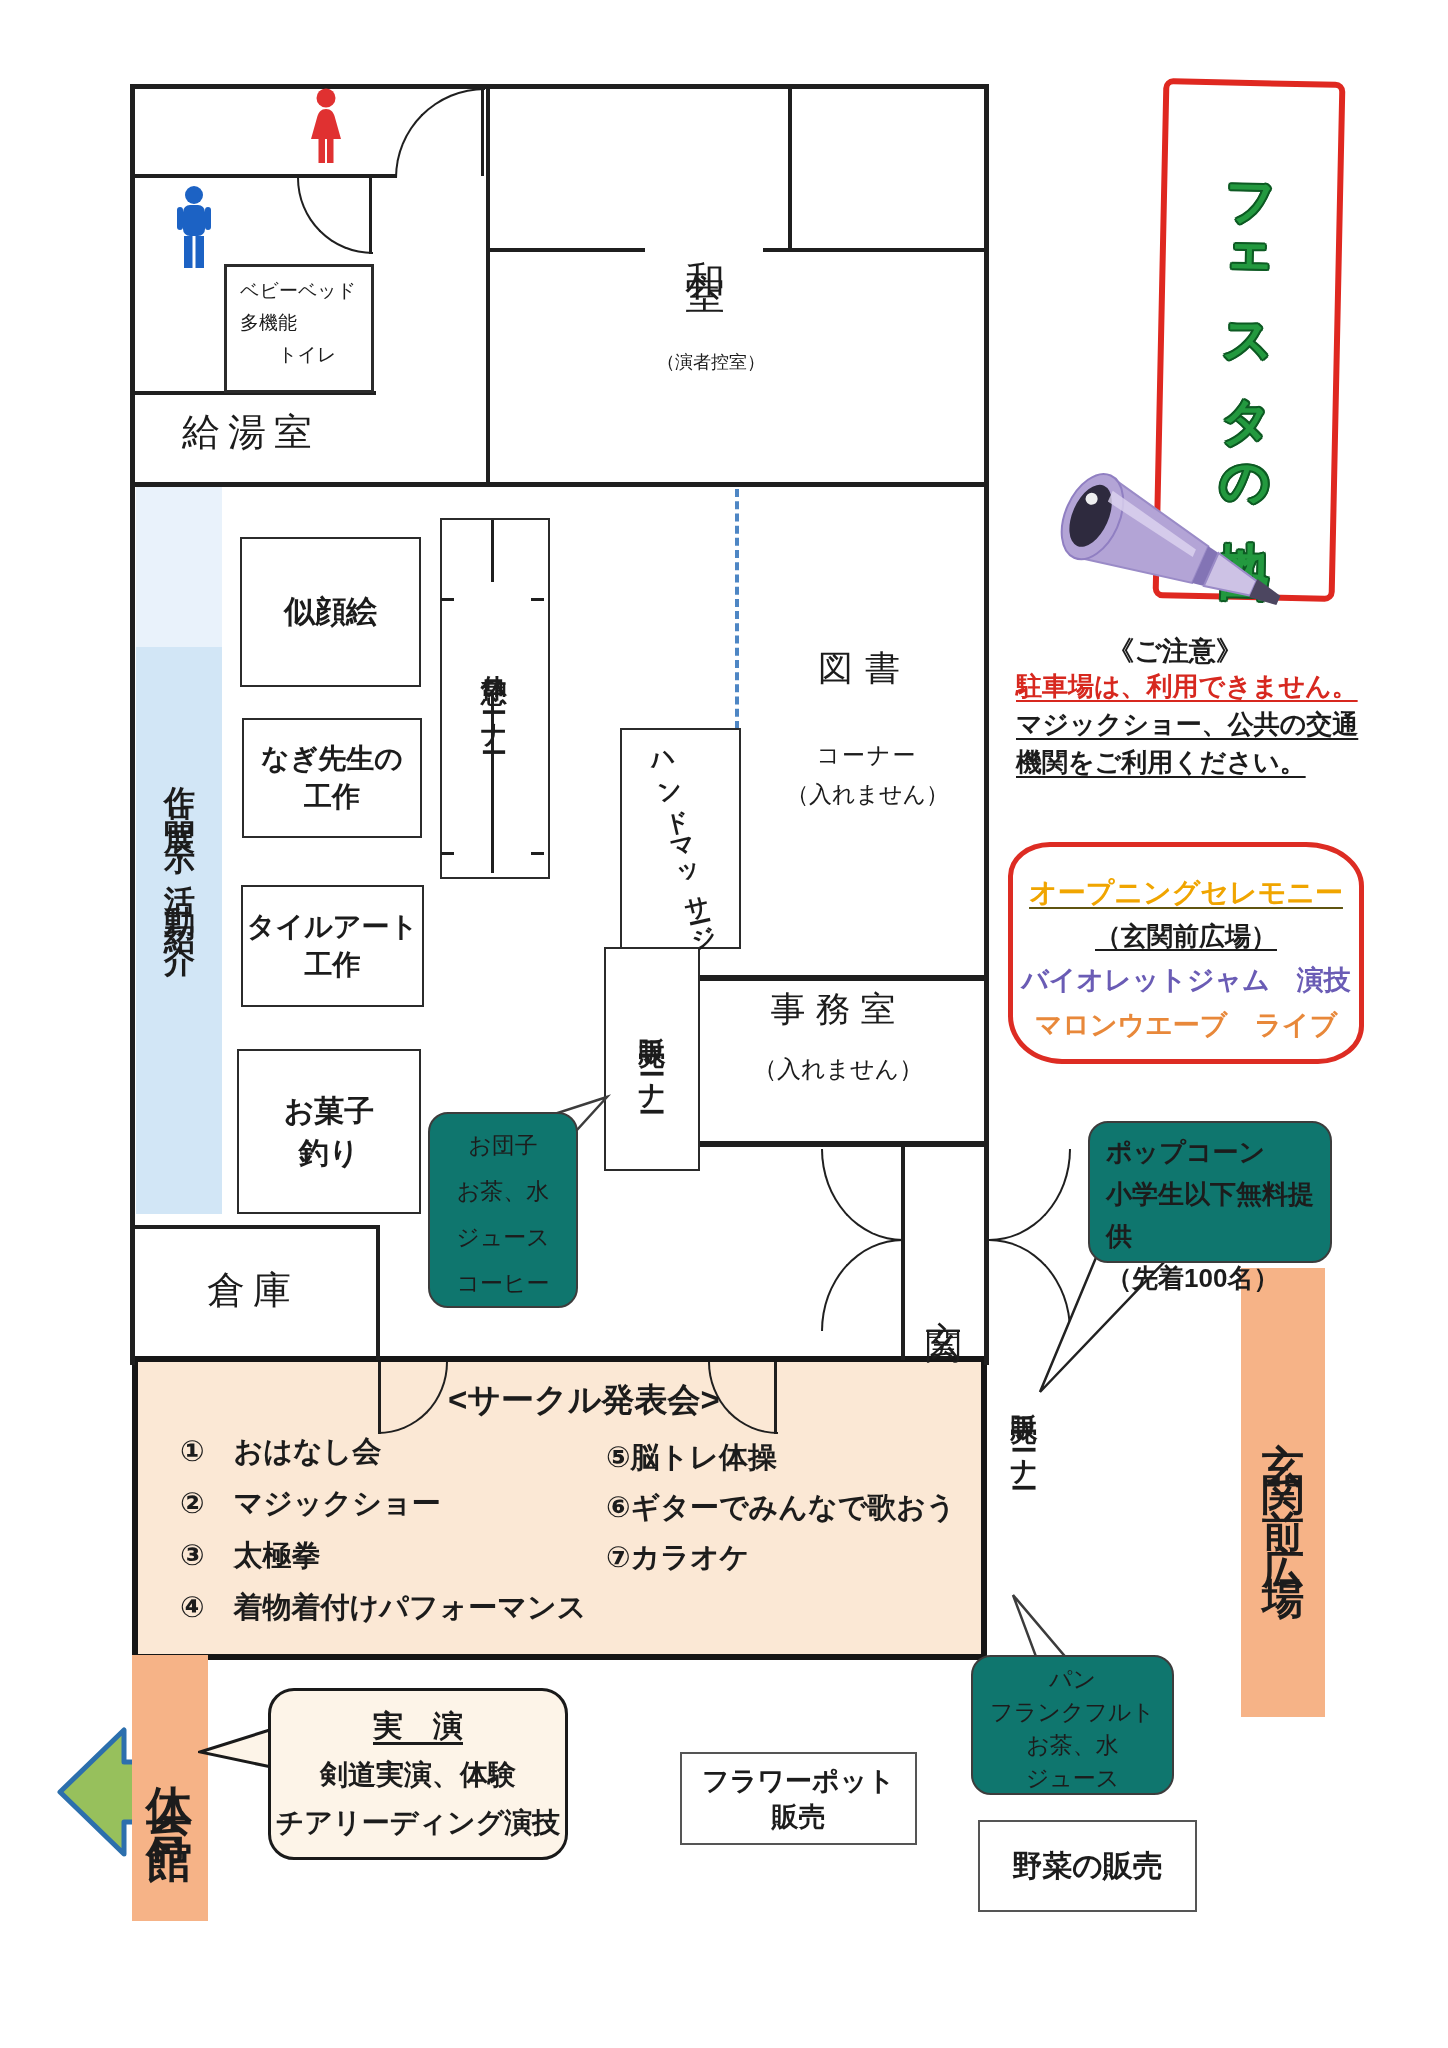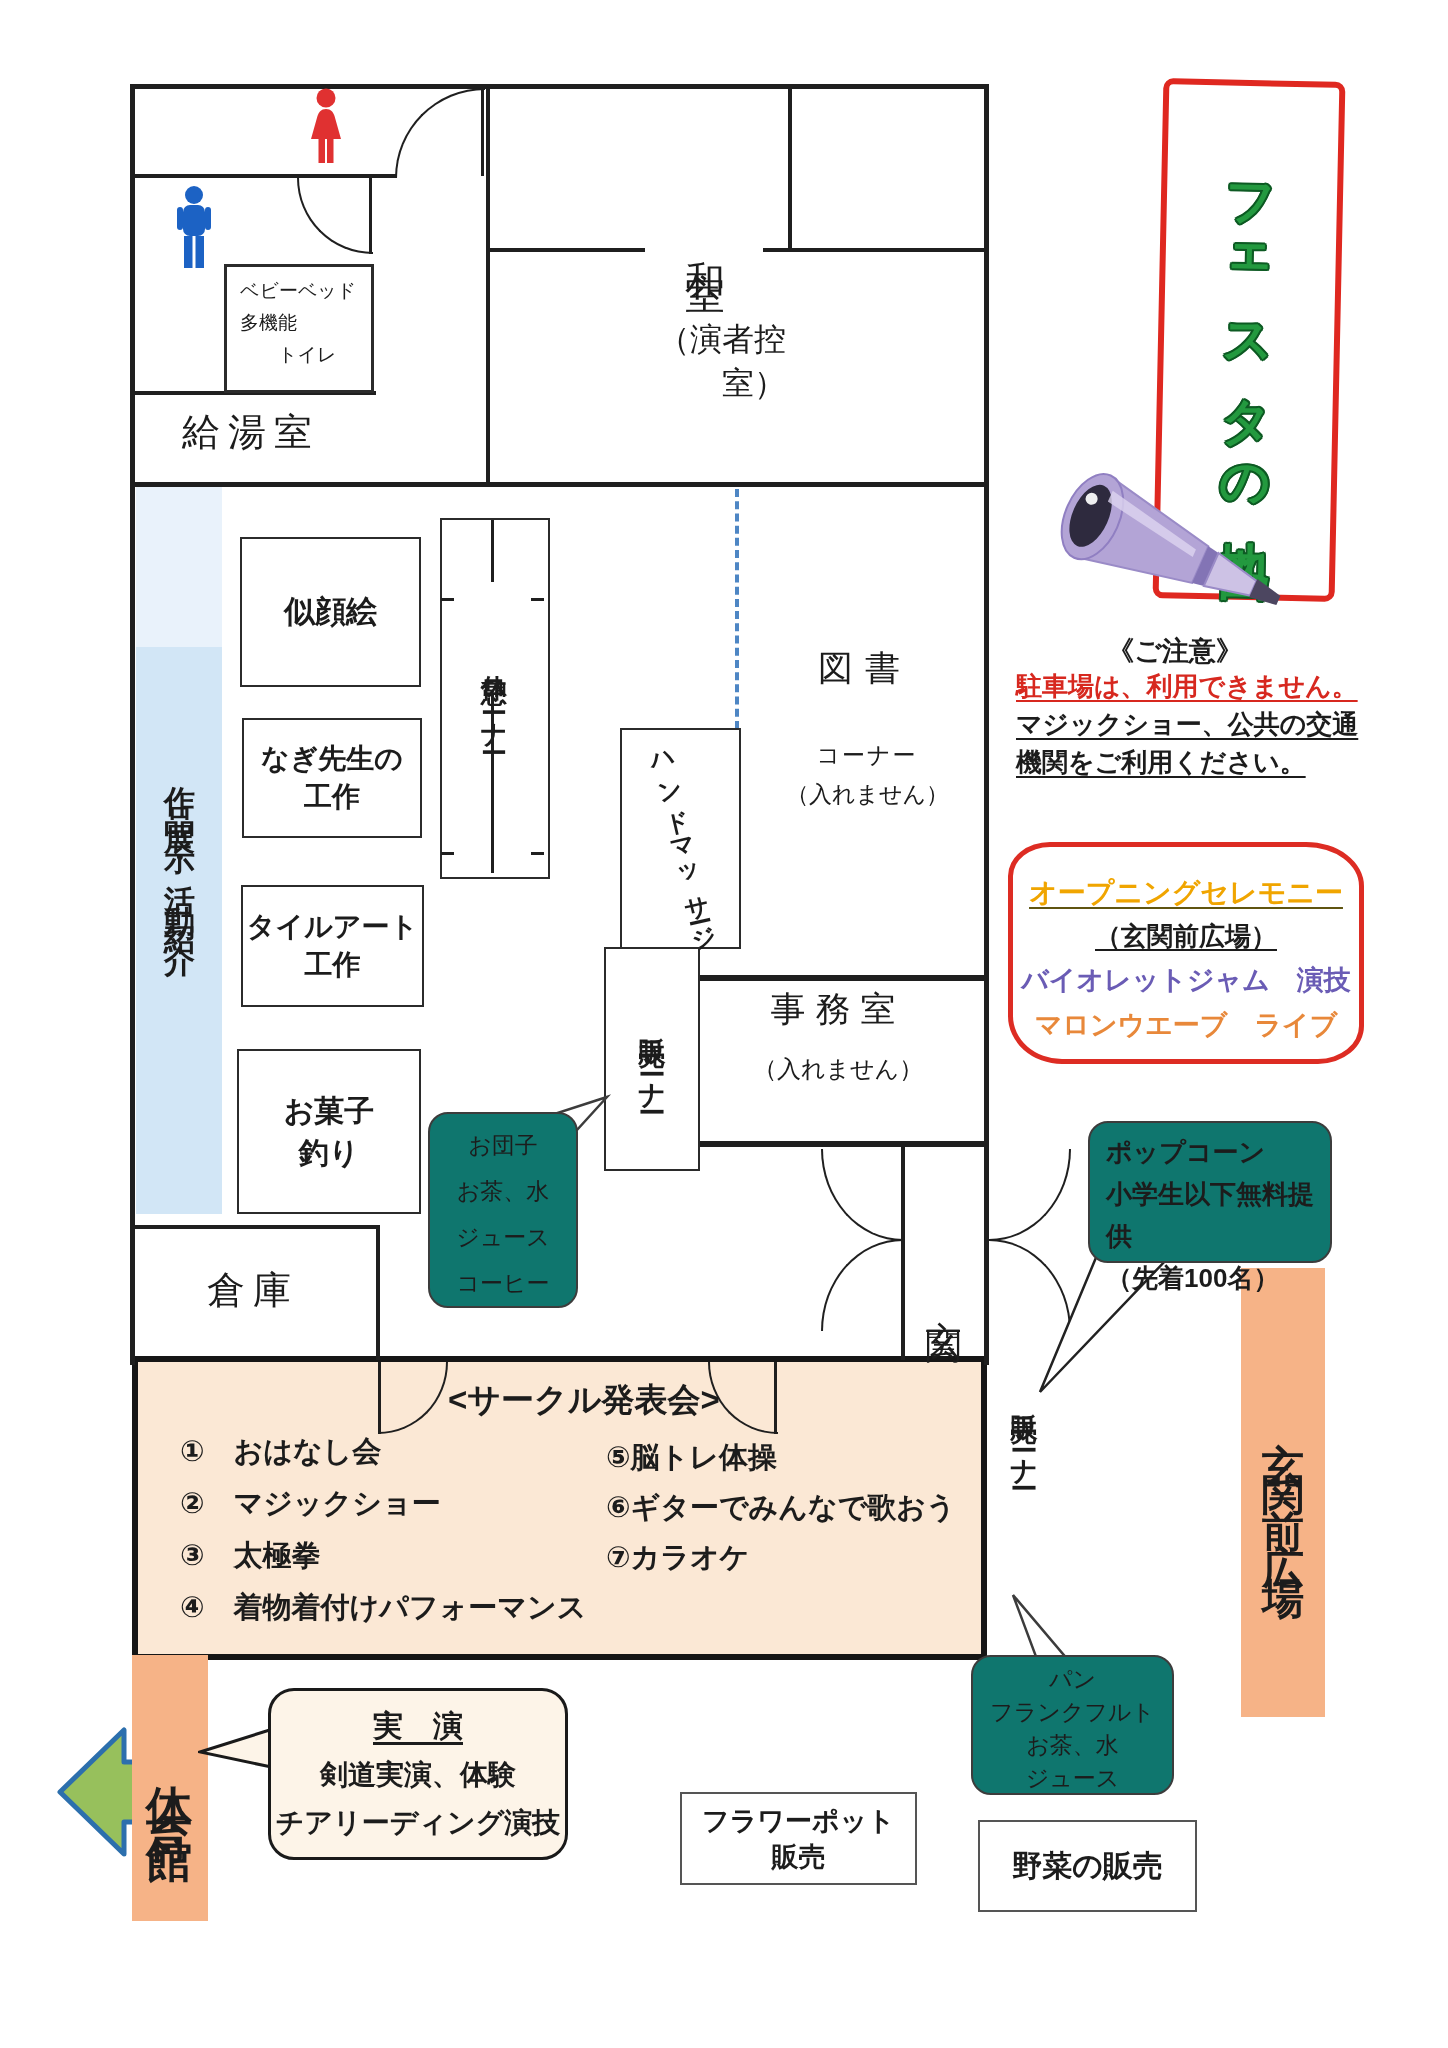--- a/index.html
+++ b/index.html
@@ -80,21 +80,21 @@
     <rect x="23.5" y="50" width="8.5" height="32" fill="#1c62c4"></rect>
   </svg>
 
   <div class="box" style="left:224px;top:264px;width:150px;height:129px;border-width:3px;align-items:flex-start;justify-content:flex-start;padding:8px 0 0 13px;box-sizing:border-box;">
     <div style="font-size:19px;line-height:32px;">ベビーベッド</div>
     <div style="font-size:19px;line-height:32px;">多機能</div>
     <div style="font-size:19px;line-height:32px;padding-left:38px;">トイレ</div>
   </div>
   <div class="abs center" style="left:141px;top:404px;width:220px;height:56px;font-size:38px;letter-spacing:8px;">給湯室</div>
   <div class="abs center vtext" style="left:682px;top:172px;width:48px;height:135px;font-size:40px;letter-spacing:12px;">和室</div>
-  <div class="abs center" style="left:636px;top:346px;width:150px;height:32px;font-size:32px;text-align:right;">（演者控室）</div>
+  <div class="abs center" style="left:636px;top:346px;width:150px;height:32px;font-size:18px;text-align:right;">（演者控室）</div>
   <div class="abs center" style="left:800px;top:648px;width:130px;height:40px;font-size:35px;letter-spacing:12px;">図書</div>
   <div class="abs center" style="left:792px;top:735px;width:150px;height:40px;font-size:23px;letter-spacing:2px;">コーナー</div>
   <div class="abs center" style="left:775px;top:778px;width:185px;height:32px;font-size:23px;">（入れません）</div>
   <div class="abs center" style="left:738px;top:988px;width:200px;height:42px;font-size:35px;letter-spacing:10px;">事務室</div>
   <div class="abs center" style="left:748px;top:1052px;width:180px;height:34px;font-size:24px;">（入れません）</div>
   <div class="abs center vtext" style="left:920px;top:1238px;width:46px;height:125px;font-size:36px;letter-spacing:10px;">玄関</div>
   <div class="abs center" style="left:178px;top:1262px;width:150px;height:56px;font-size:38px;letter-spacing:8px;">倉庫</div>
 
   <div class="abs center vtext" style="left:136px;top:487px;width:86px;height:727px;font-size:31px;font-weight:600;letter-spacing:20px;">作品展示・活動紹介</div>
 
@@ -188,21 +188,21 @@
 
   <svg class="abs" style="left:198px;top:1726px;" width="82" height="56" viewBox="0 0 82 56">
     <polygon points="2,26 78,2 78,42" fill="#fdf4e8" stroke="#1a1a1a" stroke-width="3"></polygon>
   </svg>
   <div class="bubble-cream marker" style="left:268px;top:1688px;width:300px;height:172px;padding-top:10px;box-sizing:border-box;text-align:center;">
     <div style="font-size:30px;line-height:50px;text-decoration:underline;text-underline-offset:6px;">実　演</div>
     <div style="font-size:28px;line-height:48px;">剣道実演、体験</div>
     <div style="font-size:28px;line-height:48px;">チアリーディング演技</div>
   </div>
 
-  <div class="box marker" style="left:680px;top:1792px;width:233px;height:89px;border-color:#555;">
+  <div class="box marker" style="left:680px;top:1752px;width:233px;height:89px;border-color:#555;">
     <div style="font-size:27px;line-height:36px;">フラワーポット</div>
     <div style="font-size:27px;line-height:36px;">販売</div>
   </div>
   <div class="box marker" style="left:978px;top:1820px;width:215px;height:88px;border-color:#555;">
     <div style="font-size:30px;">野菜の販売</div>
   </div>
 
   <div class="abs center" style="left:1158px;top:80px;width:182px;height:520px;border:6px solid #df2820;border-radius:10px;background:#fff;transform:rotate(1.2deg);box-sizing:border-box;">
     <span class="vtext" style="font-size:50px;font-weight:900;letter-spacing:13px;color:#23993f;
                  text-shadow:2px 0 #0d5a23,-2px 0 #0d5a23,0 2px #0d5a23,0 -2px #0d5a23,1.5px 1.5px #0d5a23,-1.5px 1.5px #0d5a23,1.5px -1.5px #0d5a23,-1.5px -1.5px #0d5a23;">フェスタの地図</span>

